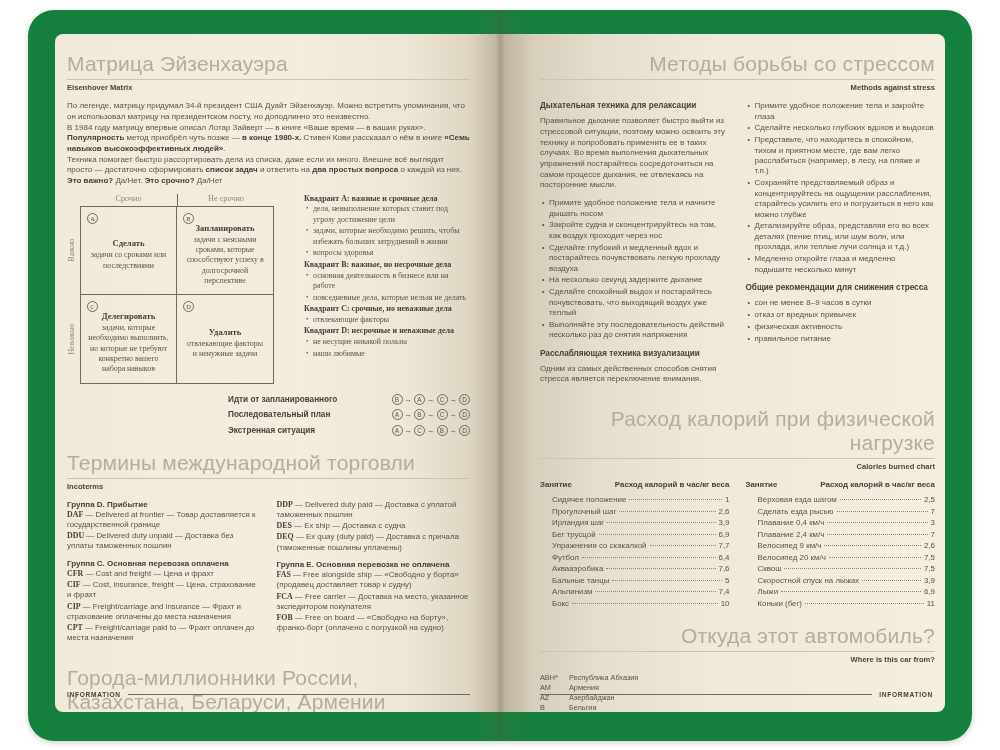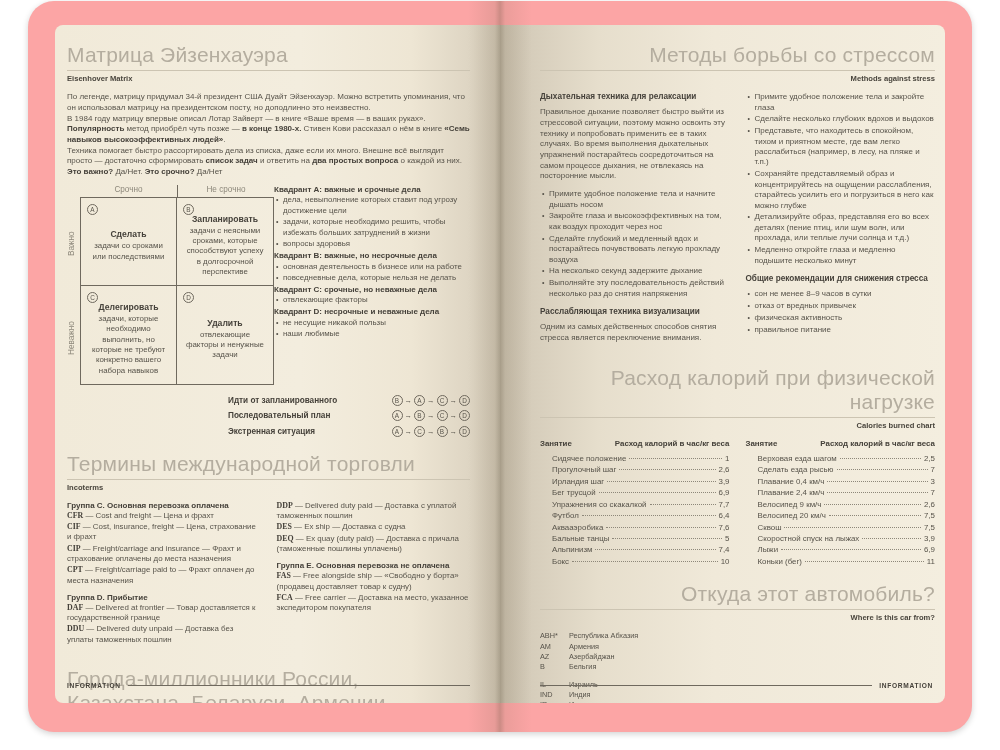--- a/index.html
+++ b/index.html
@@ -5,22 +5,22 @@
   * { margin:0; padding:0; box-sizing:border-box; }
   html,body { width:1000px; height:750px; }
   body {
     background:#ffffff;
     font-family:"Liberation Sans","DejaVu Sans",sans-serif;
     color:#57534a;
     position:relative;
     overflow:hidden;
   }
   .book {
-    position:absolute; left:28px; top:1px; width:944px; height:731px;
-    background:#fca5a5; border-radius:26px;
+    position:absolute; left:28px; top:10px; width:944px; height:731px;
+    background:#15803d; border-radius:26px;
     box-shadow:0 2px 6px rgba(0,0,0,.18);
   }
   .pages {
     position:absolute; left:27px; top:24px; width:890px; height:678px;
     display:flex;
   }
   .page { width:445px; height:678px; position:relative; overflow:hidden; }
   .page.left {
     border-radius:8px 0 0 8px;
     background:linear-gradient(to right,#f1ead9 0%,#f3edde 55%,#eee6d4 80%,#ddd4c2 94%,#cfc5b2 100%);
@@ -46,21 +46,21 @@
   
   p, .txt { font-size:8px; line-height:1.34; }
   b { color:#45413a; }
   .blist { list-style:none; }
   .blist li {
     font-size:8px; line-height:1.3; padding-left:9px; position:relative; margin-bottom:1.5px;
   }
   .blist li::before { content:"•"; position:absolute; left:2px; top:0; font-size:7px; color:#57534a; }
   
   .intro { margin-top:9px; }
-  .eis-flex { display:flex; margin-top:7px; gap:0; }
+  .eis-flex { display:flex; margin-top:7px; gap:30px;font-family:Liberation Serif, serif; }
   .matrix-wrap { width:207px; flex:none; }
   .mx-headers { display:flex; margin-left:13px; }
   .mx-headers span {
     width:97px; text-align:center; font-size:8.2px; color:#8d887b; padding-bottom:3px;
   }
   .mx-headers span + span { border-left:1px solid #6f695e; }
   .mx-body { display:flex; }
   .mx-rowlabels { width:13px; display:flex; flex-direction:column; }
   .mx-rowlabels span {
     flex:1; writing-mode:vertical-rl; transform:rotate(180deg);
@@ -256,53 +256,54 @@
           </div>
         </div>
       </div>
 
       <div class="sec">
         <h1>Термины международной торговли</h1>
         <div class="subtitle">Incoterms</div>
         <div class="two-col">
           <div>
             <div class="t-group">
+              <div class="t-gtitle">Группа D. Прибытие</div>
+              <div>
+
+              <div class="term"><b>DAF</b><span> — Delivered at frontier — Товар доставляется к государственной границе</span></div>
+                  <div class="term"><b>DDU</b><span> — Delivered duty unpaid — Доставка без уплаты таможенных пошлин</span></div>
+                </div>
+            </div>
+            <div class="t-group">
               <div class="t-gtitle">Группа C. Основная перевозка оплачена</div>
               <div>
 
               <div class="term"><b>CFR</b><span> — Cost and freight — Цена и фрахт</span></div>
                   <div class="term"><b>CIF</b><span> — Cost, insurance, freight — Цена, страхование и фрахт</span></div>
                   <div class="term"><b>CIP</b><span> — Freight/carriage and insurance — Фрахт и страхование оплачены до места назначения</span></div>
                   <div class="term"><b>CPT</b><span> — Freight/carriage paid to — Фрахт оплачен до места назначения</span></div>
                 </div>
             </div>
-            <div class="t-group">
-              <div class="t-gtitle">Группа D. Прибытие</div>
-              <div>
-
-              <div class="term"><b>DAF</b><span> — Delivered at frontier — Товар доставляется к государственной границе</span></div>
-                  <div class="term"><b>DDU</b><span> — Delivered duty unpaid — Доставка без уплаты таможенных пошлин</span></div>
-                </div>
-            </div>
           </div>
           <div>
             <div class="t-group">
               <div>
 
               <div class="term"><b>DDP</b><span> — Delivered duty paid — Доставка с уплатой таможенных пошлин</span></div>
                   <div class="term"><b>DES</b><span> — Ex ship — Доставка с судна</span></div>
                   <div class="term"><b>DEQ</b><span> — Ex quay (duty paid) — Доставка с причала (таможенные пошлины уплачены)</span></div>
                 </div>
             </div>
             <div class="t-group">
               <div class="t-gtitle">Группа E. Основная перевозка не оплачена</div>
               <div>
 
               <div class="term"><b>FAS</b><span> — Free alongside ship — «Свободно у борта» (продавец доставляет товар к судну)</span></div>
                   <div class="term"><b>FCA</b><span> — Free carrier — Доставка на место, указанное экспедитором покупателя</span></div>
+                  <div class="term"><b>FOB</b><span> — Free on board — «Свободно на борту», франко-борт (оплачено с погрузкой на судно)</span></div>
                 </div>
             </div>
           </div>
         </div>
       </div>
 
       <div class="sec">
         <h1>Города-миллионники России, Казахстана, Беларуси, Армении</h1>
 
       </div>
@@ -318,23 +319,24 @@
       <div>
         <h1 class="r">Методы борьбы со стрессом</h1>
         <div class="subtitle r">Methods against stress</div>
         <div class="two-col stress-cols">
           <div>
             <div class="s-h">Дыхательная техника для релаксации</div>
             <p class="s-p">Правильное дыхание позволяет быстро выйти из стрессовой ситуации, поэтому можно освоить эту технику и попробовать применить ее в таких случаях. Во время выполнения дыхательных упражнений постарайтесь сосредоточиться на самом процессе дыхания, не отвлекаясь на посторонние мысли.</p>
             <ul class="blist">
 
             <li>Примите удобное положение тела и начните дышать носом</li>
-                <li>Закройте глаза и высокоэффективных на том, как воздух проходит через нос</li>
+                <li>Закройте судна и сконцентрируйтесь на том, как воздух проходит через нос</li>
                 <li>Сделайте глубокий и медленный вдох и постарайтесь почувствовать легкую прохладу воздуха</li>
                 <li>На несколько секунд задержите дыхание</li>
+                <li>Сделайте спокойный выдох и постарайтесь почувствовать, что выходящий воздух уже теплый</li>
                 <li>Выполняйте эту последовательность действий несколько раз до снятия напряжения</li>
               </ul>
             <div class="s-h mt8">Расслабляющая техника визуализации</div>
             <p class="s-p">Одним из самых действенных способов снятия стресса является переключение внимания.</p>
           </div>
           <div>
             <ul class="blist">
 
             <li>Примите удобное положение тела и закройте глаза</li>
                 <li>Сделайте несколько глубоких вдохов и выдохов</li>

